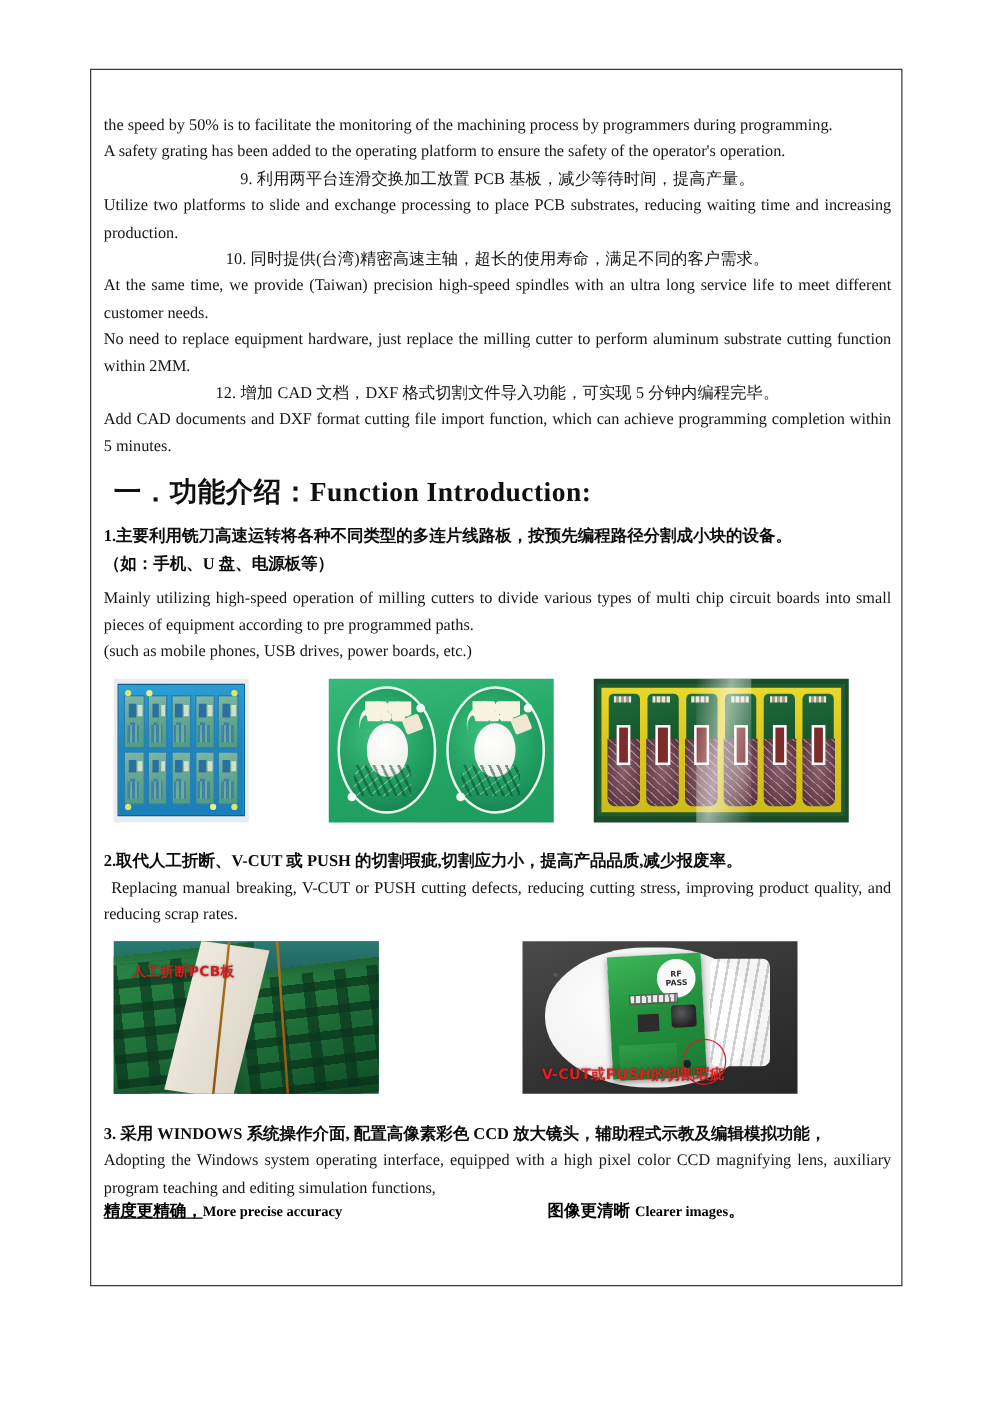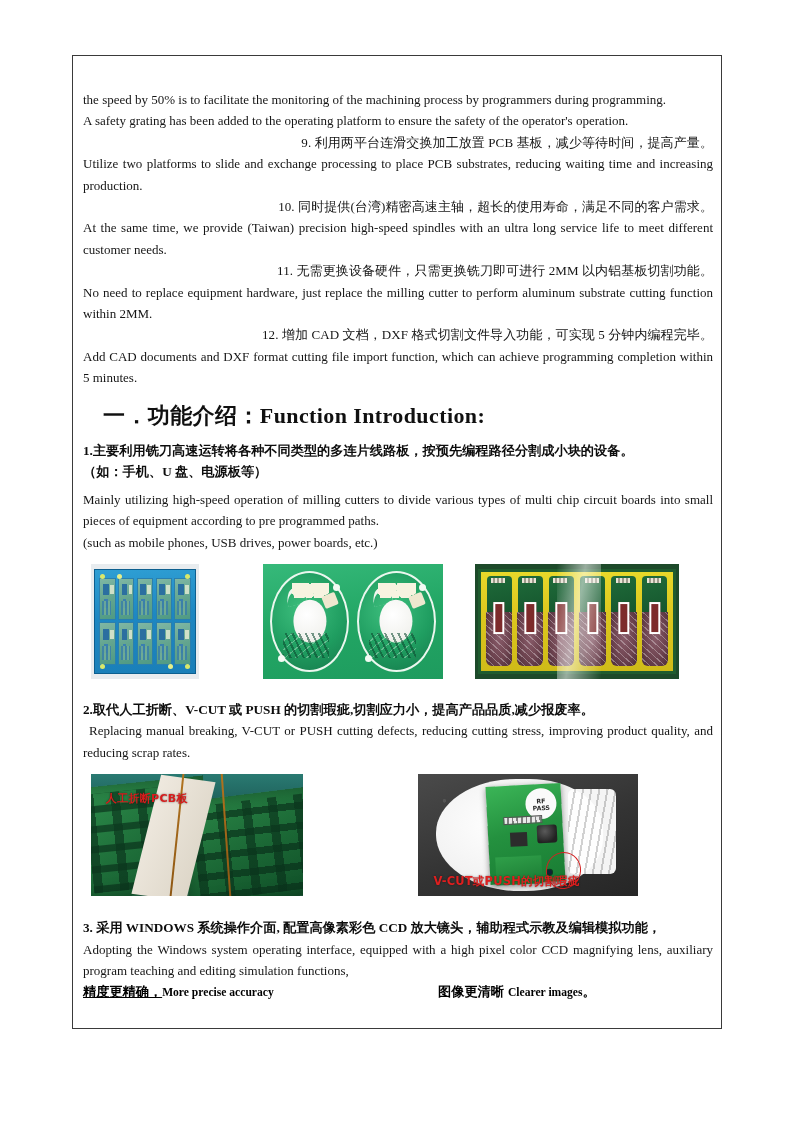--- a/index.html
+++ b/index.html
@@ -31,28 +31,28 @@
 
   
   .p {
     font-size: 13.0px;
     line-height: 21.4px;
     color: #151515;
     margin: 0;
     text-align: justify;
     text-justify: inter-word;
   }
-  .p.zh { text-align: right; letter-spacing: .1px; }
+  .p.zh { text-align: center; letter-spacing: .1px; }
   .p.last-line { text-align: left; }
 
   .heading {
     font-size: 22px;
     font-weight: bold;
     color: #101010;
-    margin: 12px 0 9px 20px;
+    margin: 12px 0 9px 8px;
     line-height: 30px;
     letter-spacing: .4px;
   }
 
   .bold-zh {
     font-weight: bold;
     font-size: 13.2px;
     line-height: 21.5px;
     color: #0d0d0d;
     margin: 0;
@@ -318,21 +318,20 @@
 <div id="page">
   <div id="frame">
     <div id="content">
 
       <p class="p">the speed by 50% is to facilitate the monitoring of the machining process by programmers during programming.</p>
       <p class="p">A safety grating has been added to the operating platform to ensure the safety of the operator's operation.</p>
       <p class="p zh">9. 利用两平台连滑交换加工放置 PCB 基板，减少等待时间，提高产量。</p>
       <p class="p">Utilize two platforms to slide and exchange processing to place PCB substrates, reducing waiting time and increasing production.</p>
       <p class="p zh">10. 同时提供(台湾)精密高速主轴，超长的使用寿命，满足不同的客户需求。</p>
       <p class="p">At the same time, we provide (Taiwan) precision high-speed spindles with an ultra long service life to meet different customer needs.</p>
-      <p class="p zh">11. 无需更换设备硬件，只需更换铣刀即可进行 2MM 以内铝基板切割功能。</p>
       <p class="p">No need to replace equipment hardware, just replace the milling cutter to perform aluminum substrate cutting function within 2MM.</p>
       <p class="p zh">12. 增加 CAD 文档，DXF 格式切割文件导入功能，可实现 5 分钟内编程完毕。</p>
       <p class="p">Add CAD documents and DXF format cutting file import function, which can achieve programming completion within 5 minutes.</p>
 
       <div class="heading">一．功能介绍：Function Introduction:</div>
 
       <p class="bold-zh">1.主要利用铣刀高速运转将各种不同类型的多连片线路板，按预先编程路径分割成小块的设备。</p>
       <p class="bold-zh">（如：手机、U 盘、电源板等）</p>
       <div class="gap-sm"></div>
       <p class="p">Mainly utilizing high-speed operation of milling cutters to divide various types of multi chip circuit boards into small pieces of equipment according to pre programmed paths.</p>

